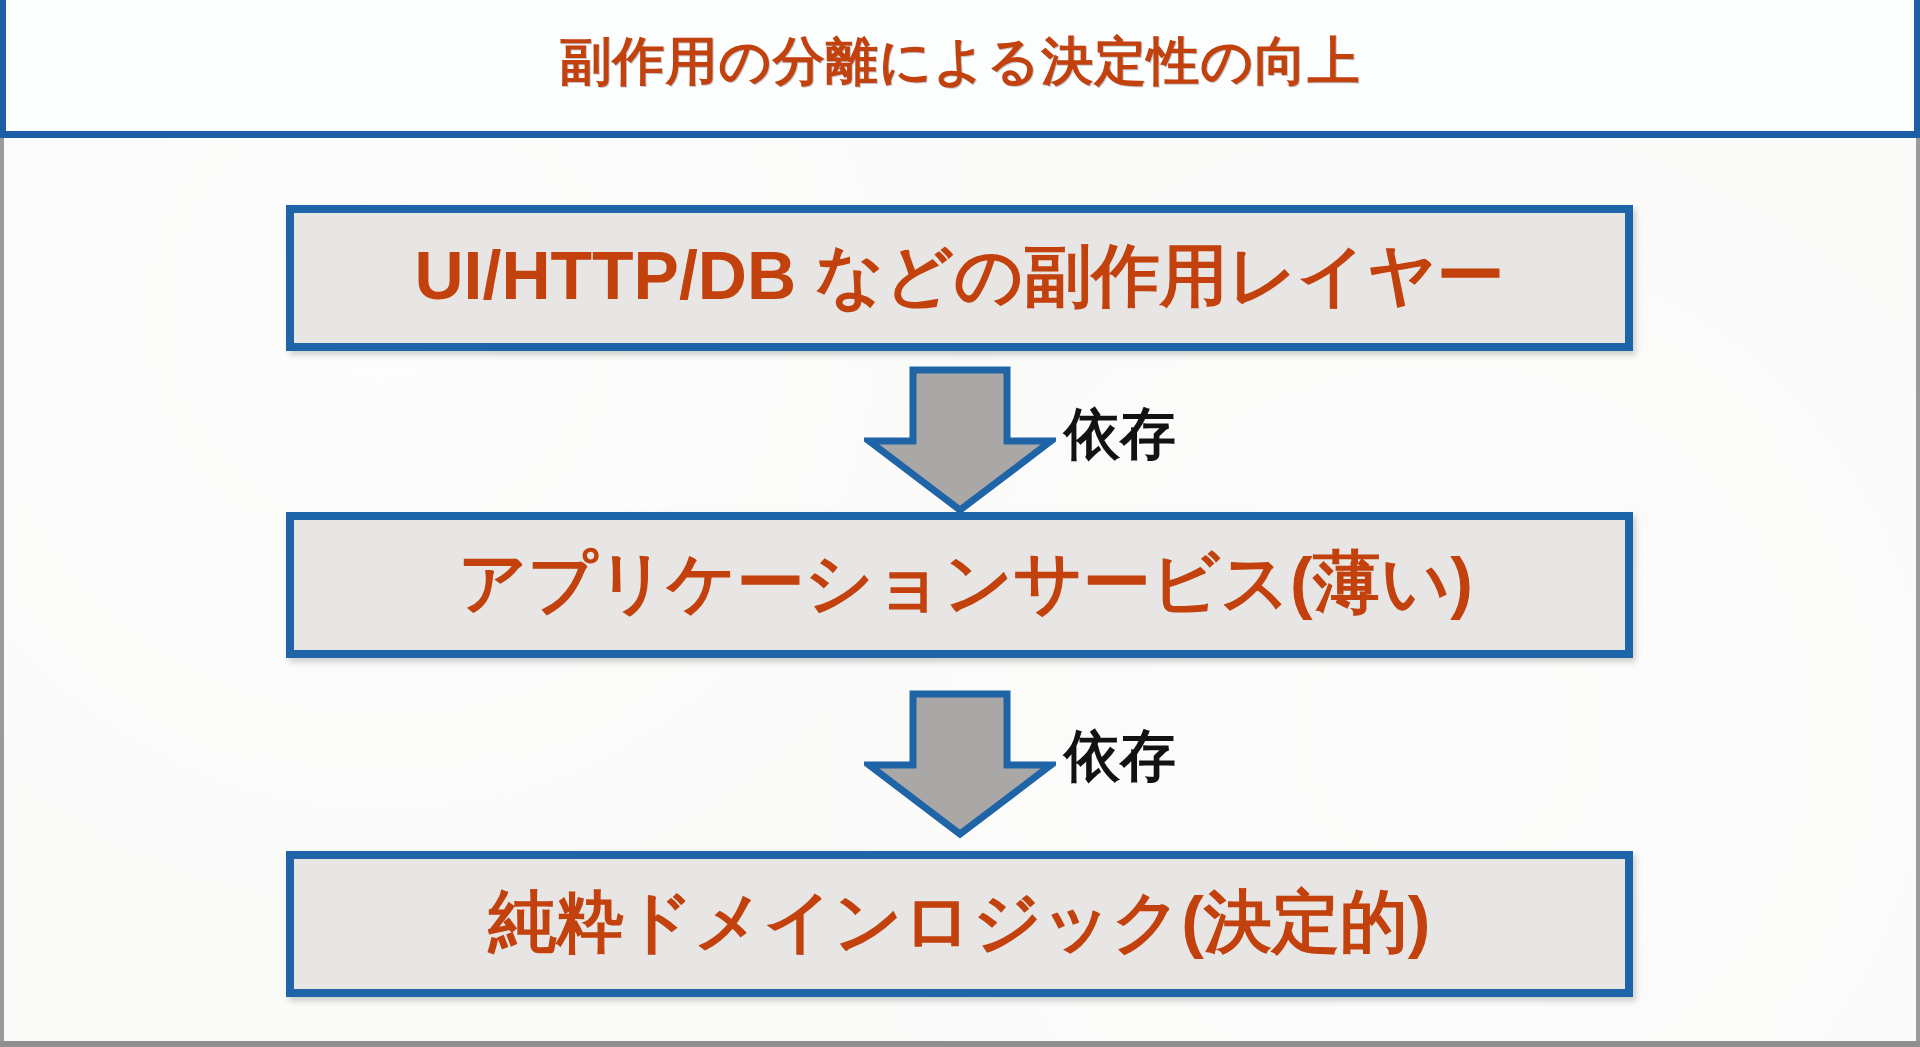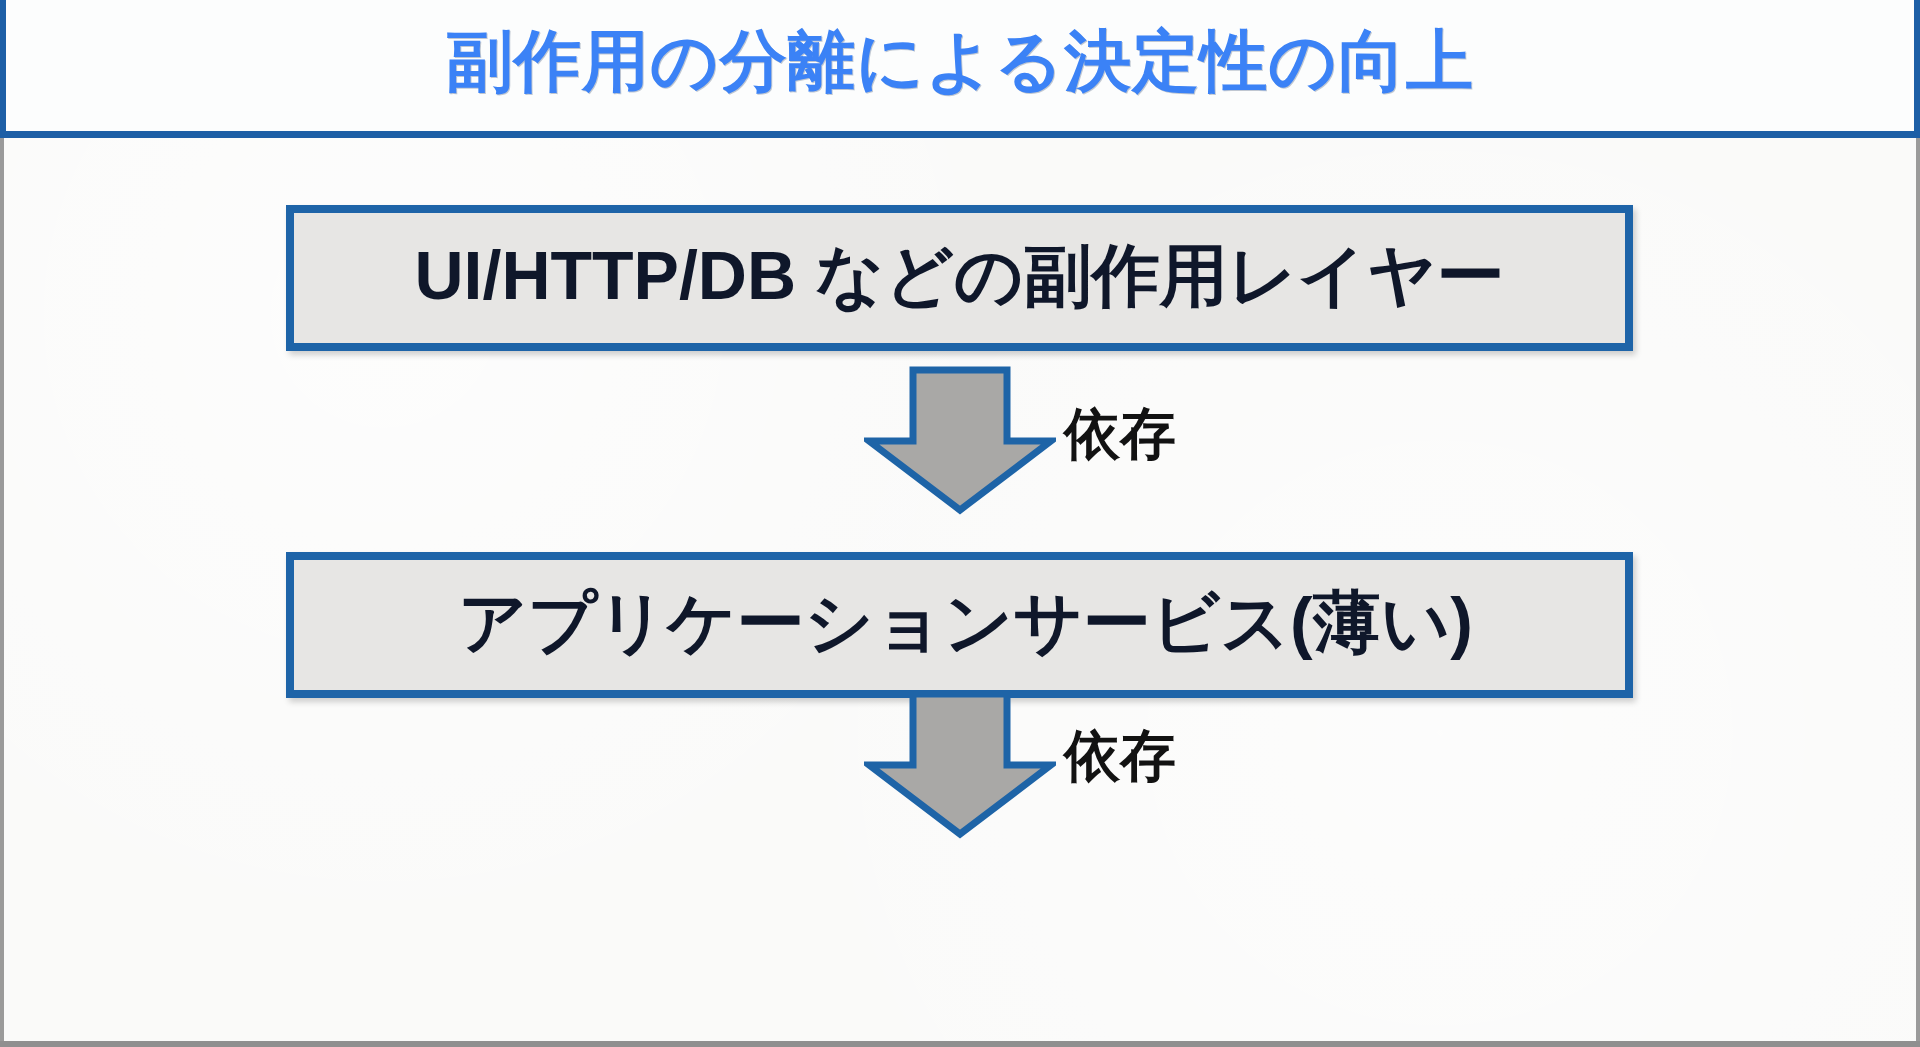--- a/index.html
+++ b/index.html
@@ -26,23 +26,23 @@
     width: 1920px; height: 138px;
     background: #fcfdfd;
     border-left: 6px solid #1d5fa6;
     border-right: 6px solid #1d5fa6;
     border-bottom: 7px solid #1d5fa6;
     display: flex;
     align-items: center;
     justify-content: center;
   }
   .title-text {
-    font-size: 67px;
+    font-size: 52px;
     font-weight: bold;
-    color: #3b82f6;
+    color: #c2410c;
     letter-spacing: 1px;
     line-height: 1;
     padding-bottom: 10px;
     text-shadow: 1px 1px 0 rgba(10,40,80,0.25);
   }
 
   
   .frame-left, .frame-right, .frame-bottom {
     position: absolute;
     background: #8f8f8f;
@@ -60,27 +60,27 @@
     background: #e7e6e4;
     border: 8px solid #1e64a8;
     display: flex;
     align-items: center;
     justify-content: center;
     box-shadow: 3px 4px 6px rgba(0,0,0,0.18);
   }
   .layer-box .label {
     font-size: 68px;
     font-weight: bold;
-    color: #0f172a;
+    color: #c2410c;
     line-height: 1;
     white-space: nowrap;
     padding-bottom: 6px;
   }
   #layer-1 { top: 205px; }
-  #layer-2 { top: 552px; padding-left: 12px; }
+  #layer-2 { top: 512px; padding-left: 12px; }
   #layer-3 { top: 851px; }
 
   
   .dep-arrow {
     position: absolute;
     left: 864px;
     width: 192px;
     height: 150px;
   }
   #arrow-1 { top: 365px; }
@@ -122,14 +122,17 @@
 
   <div class="layer-box" id="layer-2">
     <span class="label">アプリケーションサービス(薄い)</span>
   </div>
 
   <svg class="dep-arrow" id="arrow-2" viewBox="0 0 192 150">
     <polygon points="49,5 143,5 143,76 187,76 96,145 5,76 49,76" fill="#a9a8a6" stroke="#1e64a7" stroke-width="7" stroke-linejoin="miter"></polygon>
   </svg>
   <div class="dep-label" id="dep-label-2">依存</div>
 
+  <div class="layer-box" id="layer-3">
+    <span class="label">純粋ドメインロジック(決定的)</span>
+  </div>
 
 </div>
 
 </body></html>

